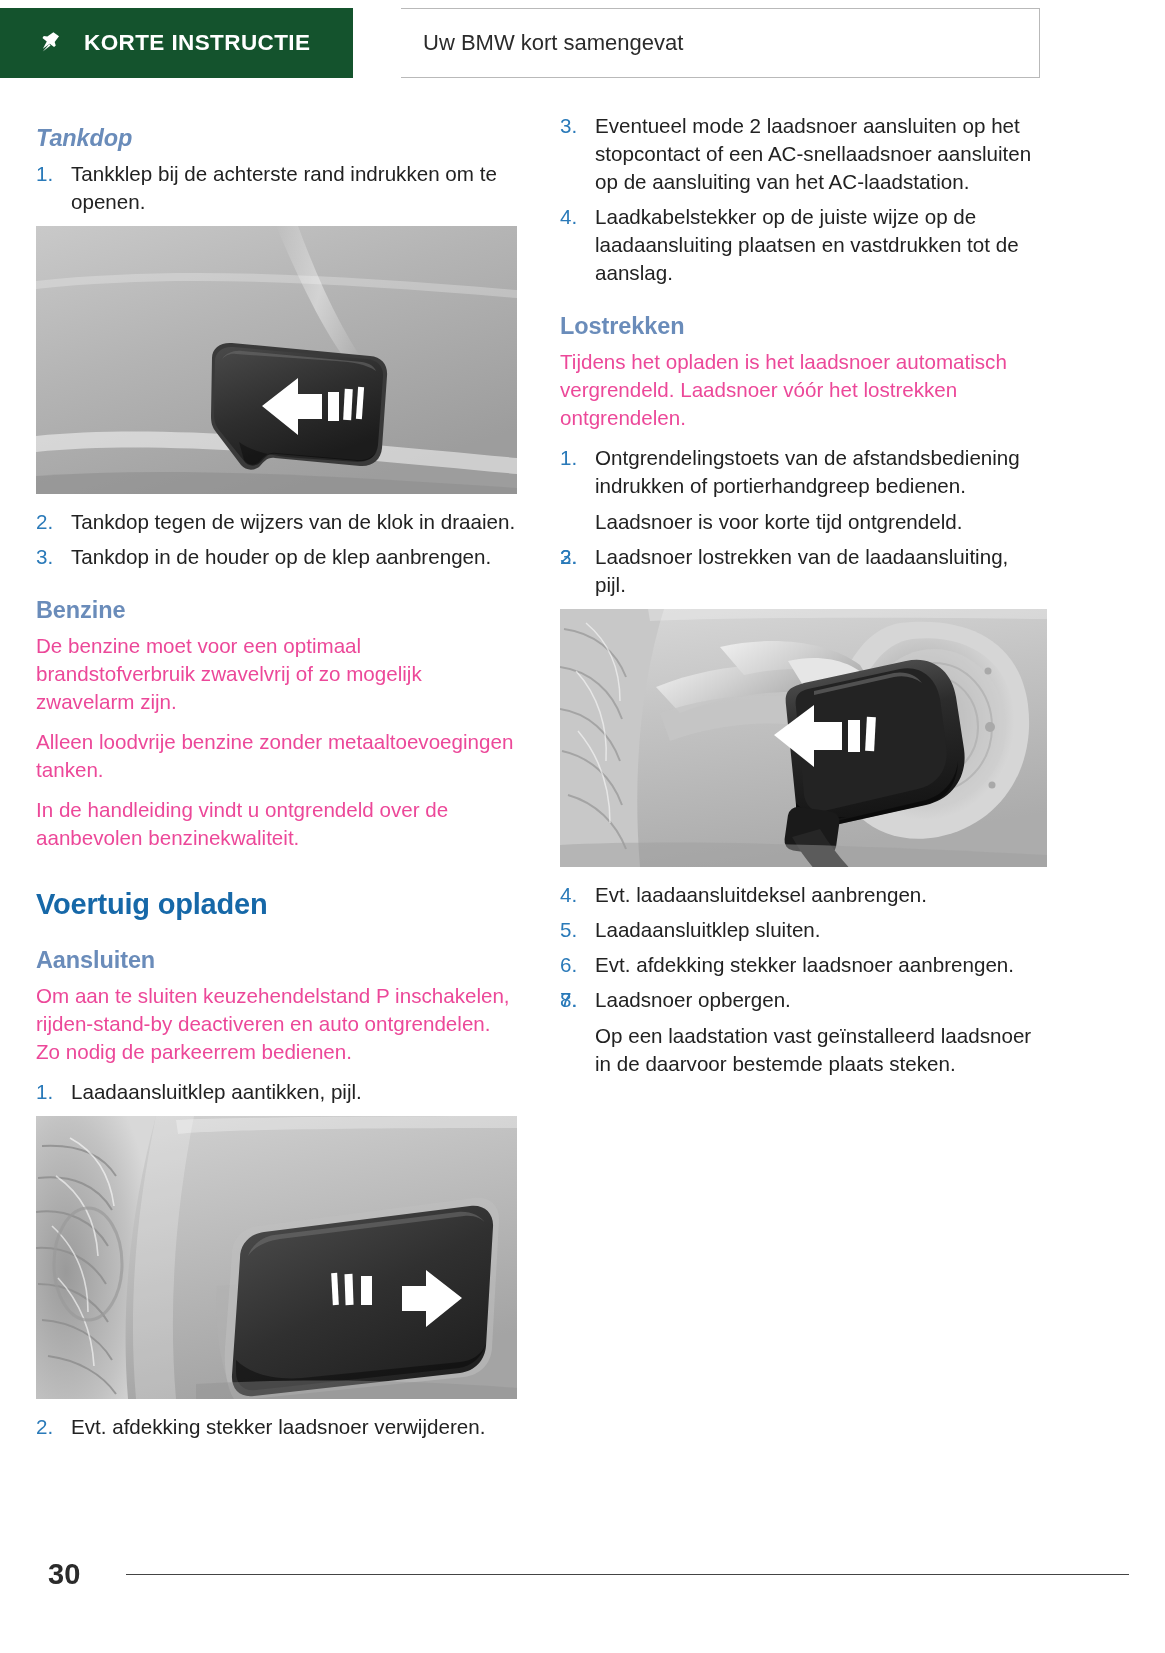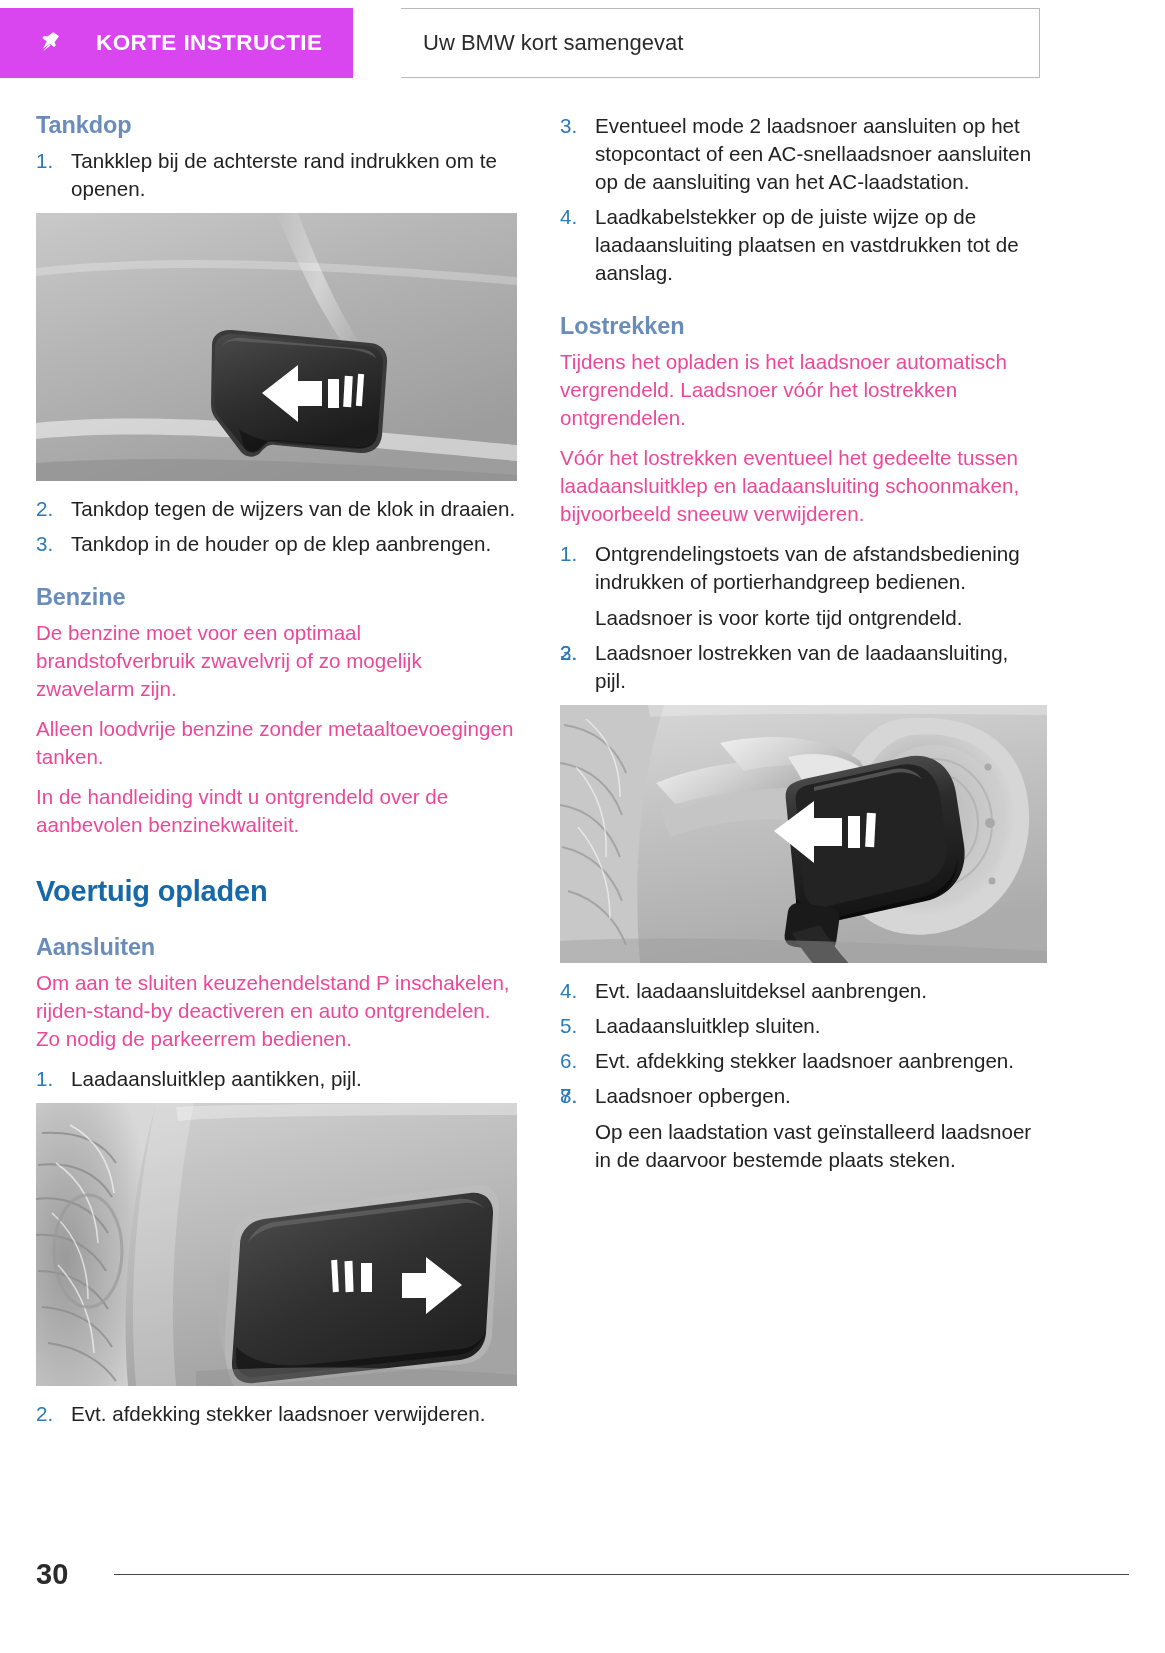--- a/index.html
+++ b/index.html
@@ -27,24 +27,24 @@
     top: 8px;
     left: 0;
     width: 1040px;
     height: 70px;
     display: flex;
     align-items: stretch;
   }
 
   .header-tab {
     width: 353px;
-    background: #d946ef;
+    background: #14532d;
     display: flex;
     align-items: center;
-    gap: 32px;
+    gap: 20px;
     padding-left: 38px;
   }
 
   .pin-icon {
     width: 26px;
     height: 26px;
     display: block;
     flex: 0 0 auto;
   }
 
@@ -100,21 +100,21 @@
 
   h3.sect-minor {
     color: #6a8cba;
     font-size: 23.5px;
     font-weight: bold;
     line-height: 1.15;
     margin: 26px 0 8px 0;
     letter-spacing: -0.1px;
   }
 
-  h3.sect-minor.first { margin-top: 0; }
+  h3.sect-minor.first { margin-top: 13px; font-style: italic; }
 
   
   p.body {
     color: #ec4899;
     font-size: 20.6px;
     line-height: 1.36;
     margin: 0 0 12px 0;
   }
 
   
@@ -171,20 +171,21 @@
     width: 1093px;
     display: flex;
     align-items: center;
   }
 
   .page-number {
     color: #2b2b2b;
     font-size: 29px;
     font-weight: bold;
     width: 78px;
+    margin-left: 12px;
   }
 
   .footer-rule {
     flex: 1;
     height: 1px;
     background: #444444;
   }
 </style>
 </head>
 <body>
@@ -357,21 +358,20 @@
           <span>Eventueel mode 2 laadsnoer aansluiten op het stopcontact of een AC-snellaadsnoer aansluiten op de aansluiting van het AC-laadstation.</span>
         </li>
         <li>
           <span class="num">4.</span>
           <span>Laadkabelstekker op de juiste wijze op de laadaansluiting plaatsen en vastdrukken tot de aanslag.</span>
         </li>
       </ol>
 
       <h3 class="sect-minor">Lostrekken</h3>
       <p class="body">Tijdens het opladen is het laadsnoer automatisch vergrendeld. Laadsnoer vóór het lostrekken ontgrendelen.</p>
-      <p class="body">Vóór het lostrekken eventueel het gedeelte tussen laadaansluitklep en laadaansluiting schoonmaken, bijvoorbeeld sneeuw verwijderen.</p>
 
       <ol class="steps">
         <li>
           <span class="num">1.</span>
           <span>Ontgrendelingstoets van de afstandsbediening indrukken of portierhandgreep bedienen.</span>
           <span class="sub-note">Laadsnoer is voor korte tijd ontgrendeld.</span>
         </li>
         <li>
           <span class="num">2.</span>
         </li>

